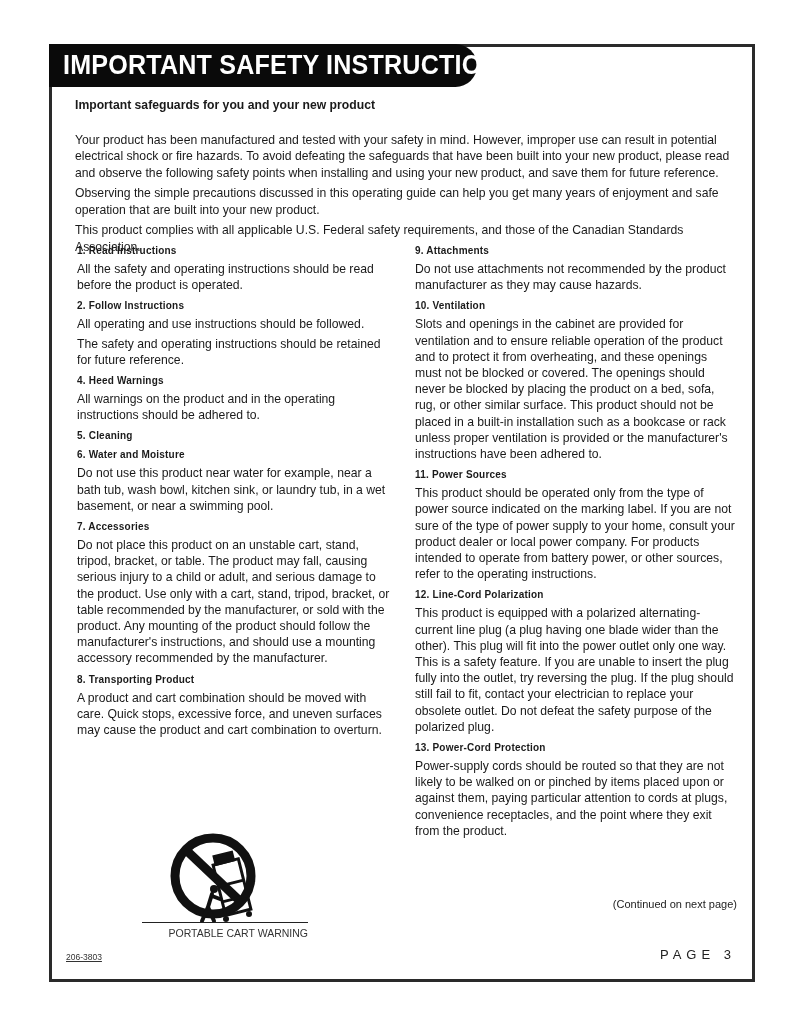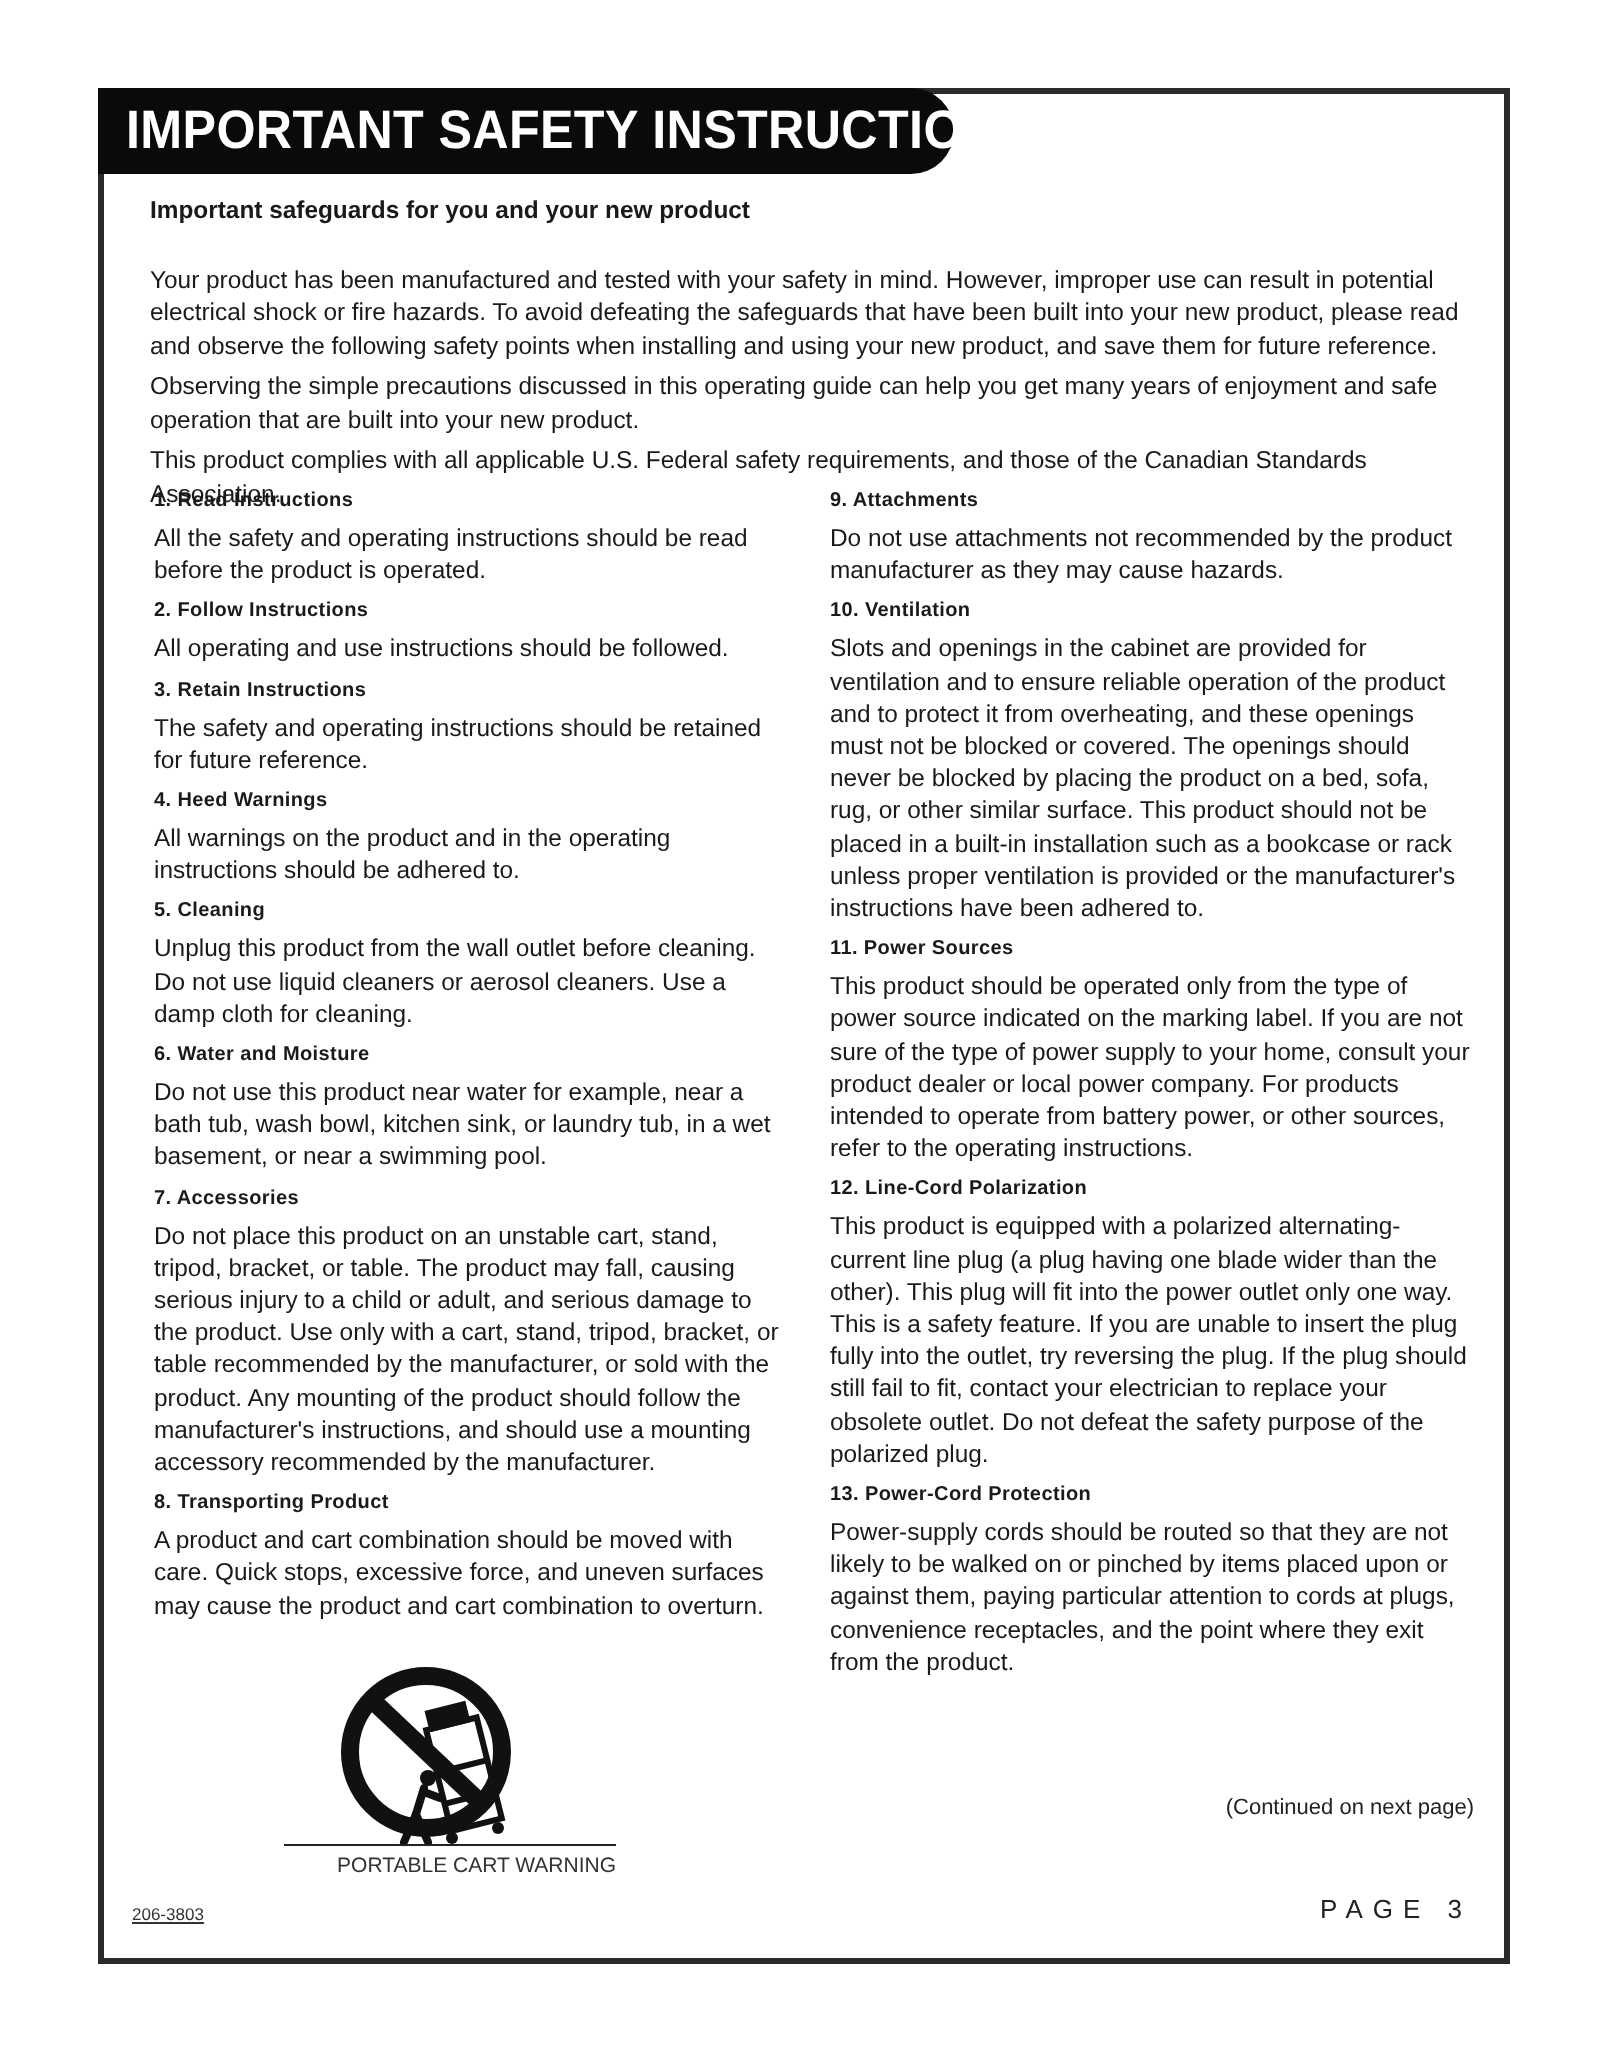--- a/index.html
+++ b/index.html
@@ -51,30 +51,28 @@
 <div class="col left">
   <div class="sec">
     <h3>1. Read Instructions</h3>
     <p>All the safety and operating instructions should be read before the product is operated.</p>
   </div>
   <div class="sec">
     <h3>2. Follow Instructions</h3>
     <p>All operating and use instructions should be followed.</p>
   </div>
   <div class="sec">
-    <h3>3. Retain Instructions</h3>
     <p>The safety and operating instructions should be retained for future reference.</p>
   </div>
   <div class="sec">
     <h3>4. Heed Warnings</h3>
     <p>All warnings on the product and in the operating instructions should be adhered to.</p>
   </div>
   <div class="sec">
     <h3>5. Cleaning</h3>
-    <p>Unplug this product from the wall outlet before cleaning. Do not use liquid cleaners or aerosol cleaners. Use a damp cloth for cleaning.</p>
   </div>
   <div class="sec">
     <h3>6. Water and Moisture</h3>
     <p>Do not use this product near water for example, near a bath tub, wash bowl, kitchen sink, or laundry tub, in a wet basement, or near a swimming pool.</p>
   </div>
   <div class="sec">
     <h3>7. Accessories</h3>
     <p>Do not place this product on an unstable cart, stand, tripod, bracket, or table. The product may fall, causing serious injury to a child or adult, and serious damage to the product. Use only with a cart, stand, tripod, bracket, or table recommended by the manufacturer, or sold with the product. Any mounting of the product should follow the manufacturer's instructions, and should use a mounting accessory recommended by the manufacturer.</p>
   </div>
   <div class="sec">

